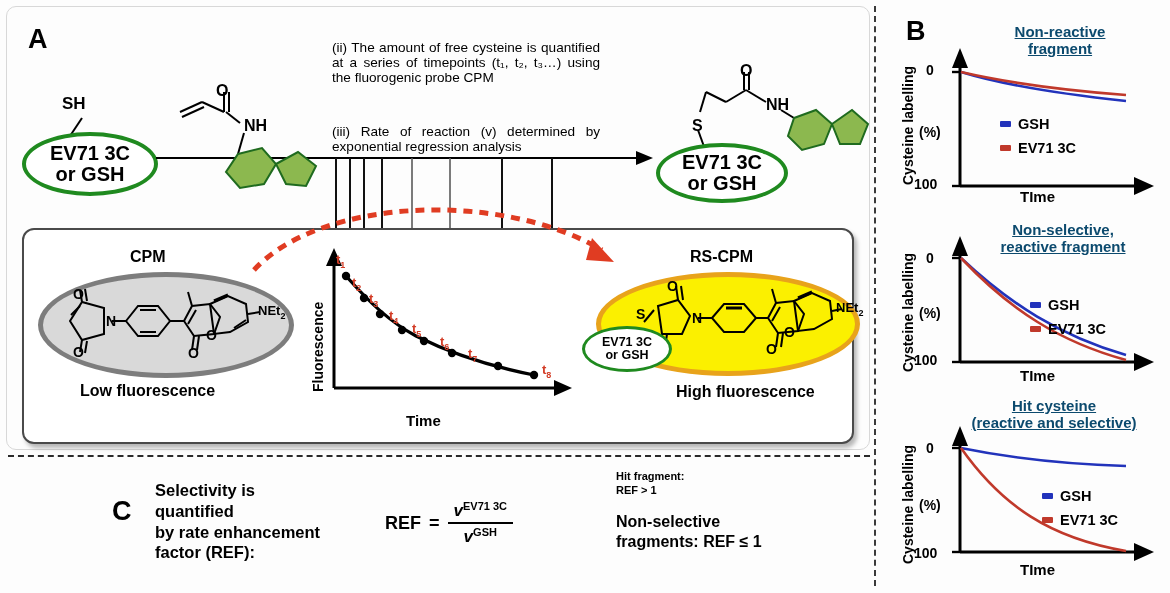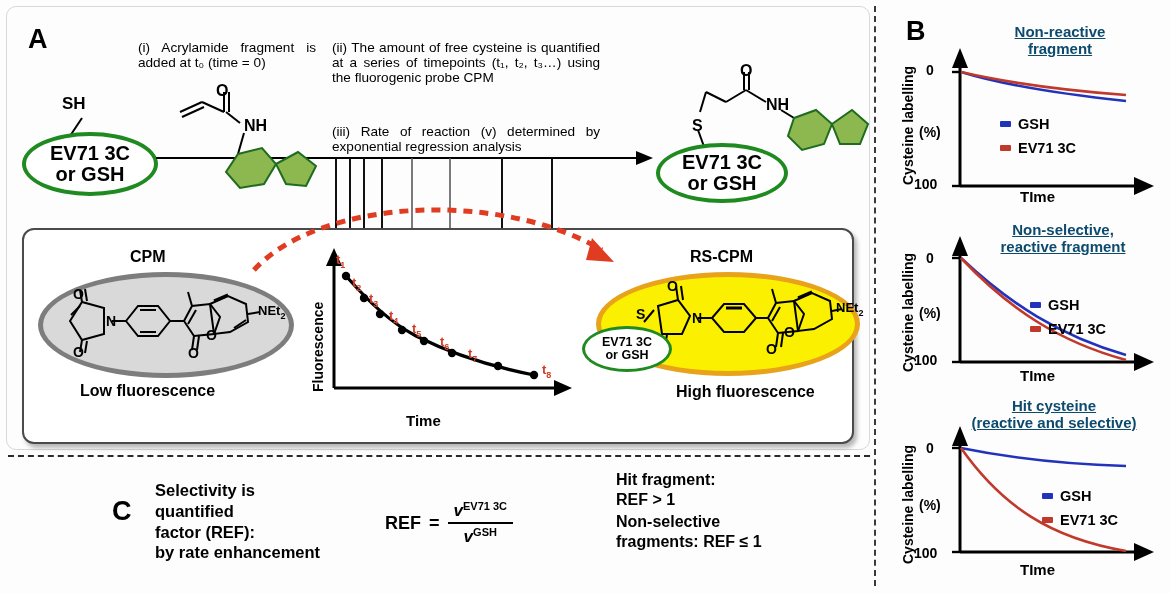--- a/index.html
+++ b/index.html
@@ -65,21 +65,20 @@
 
 <div id="figure">
 
   <div class="abs" id="panelA-card"></div>
 
   <div class="abs" id="vdivider"></div>
   <div class="abs" id="hdivider"></div>
 
   <div class="abs panel-letter" style="left:28px;top:24px;">A</div>
 
-  <div class="abs step-txt" style="left:138px;top:40px;width:178px;">(i) Acrylamide fragment is added at t₀ (time = 0)</div>
 
   <div class="abs step-txt" style="left:332px;top:40px;width:268px;">(ii) The amount of free cysteine is quantified at a series of timepoints (t₁, t₂, t₃…) using the fluorogenic probe CPM</div>
 
   <div class="abs step-txt" style="left:332px;top:124px;width:268px;">(iii) Rate of reaction (v) determined by exponential regression analysis</div>
 
   <div class="abs bold" style="left:62px;top:94px;font-size:17px;">SH</div>
   <svg class="abs" style="left:60px;top:116px;" width="50" height="30">
     <line x1="22" y1="2" x2="6" y2="26" stroke="#000" stroke-width="2"></line>
   </svg>
   <div class="abs prot-ellipse" style="left:22px;top:132px;width:128px;height:56px;">
@@ -308,38 +307,38 @@
     <span>
       <span>EV71 3C</span><br>
       <span>or GSH</span>
     </span>
   </div>
   <div class="abs cap" style="left:676px;top:383px;">High fluorescence</div>
 
   <div class="abs panel-letter" style="left:112px;top:496px;">C</div>
   <div class="abs bold" style="left:155px;top:480px;width:180px;font-size:16.5px;line-height:1.26;">
     <div>Selectivity is quantified</div>
+    <div>by rate enhancement</div>
     <div>factor (REF):</div>
-    <div>by rate enhancement</div>
   </div>
 
   <div class="abs" style="left:385px;top:500px;display:flex;align-items:center;gap:8px;">
     <span class="bold" style="font-size:18px;">REF</span>
     <span class="bold" style="font-size:18px;">=</span>
     <span style="display:inline-block;text-align:center;">
       <span style="display:block;padding:0 6px 1px 6px;border-bottom:2px solid #000;">
         <i class="bold" style="font-size:17px;">v</i><sup class="bold" style="font-size:11px;">EV71 3C</sup>
       </span>
       <span style="display:block;padding-top:2px;">
         <i class="bold" style="font-size:17px;">v</i><sup class="bold" style="font-size:11px;">GSH</sup>
       </span>
     </span>
   </div>
 
-  <div class="abs bold" style="left:616px;top:470px;font-size:16px;line-height:1.25;">
+  <div class="abs bold" style="left:616px;top:470px;font-size:11px;line-height:1.25;">
     <div>Hit fragment:</div>
     <div>REF &gt; 1</div>
   </div>
   <div class="abs bold" style="left:616px;top:512px;font-size:16px;line-height:1.25;">
     <div>Non-selective</div>
     <div>fragments: REF ≤ 1</div>
   </div>
 
   <div class="abs panel-letter" style="left:906px;top:16px;">B</div>
 

